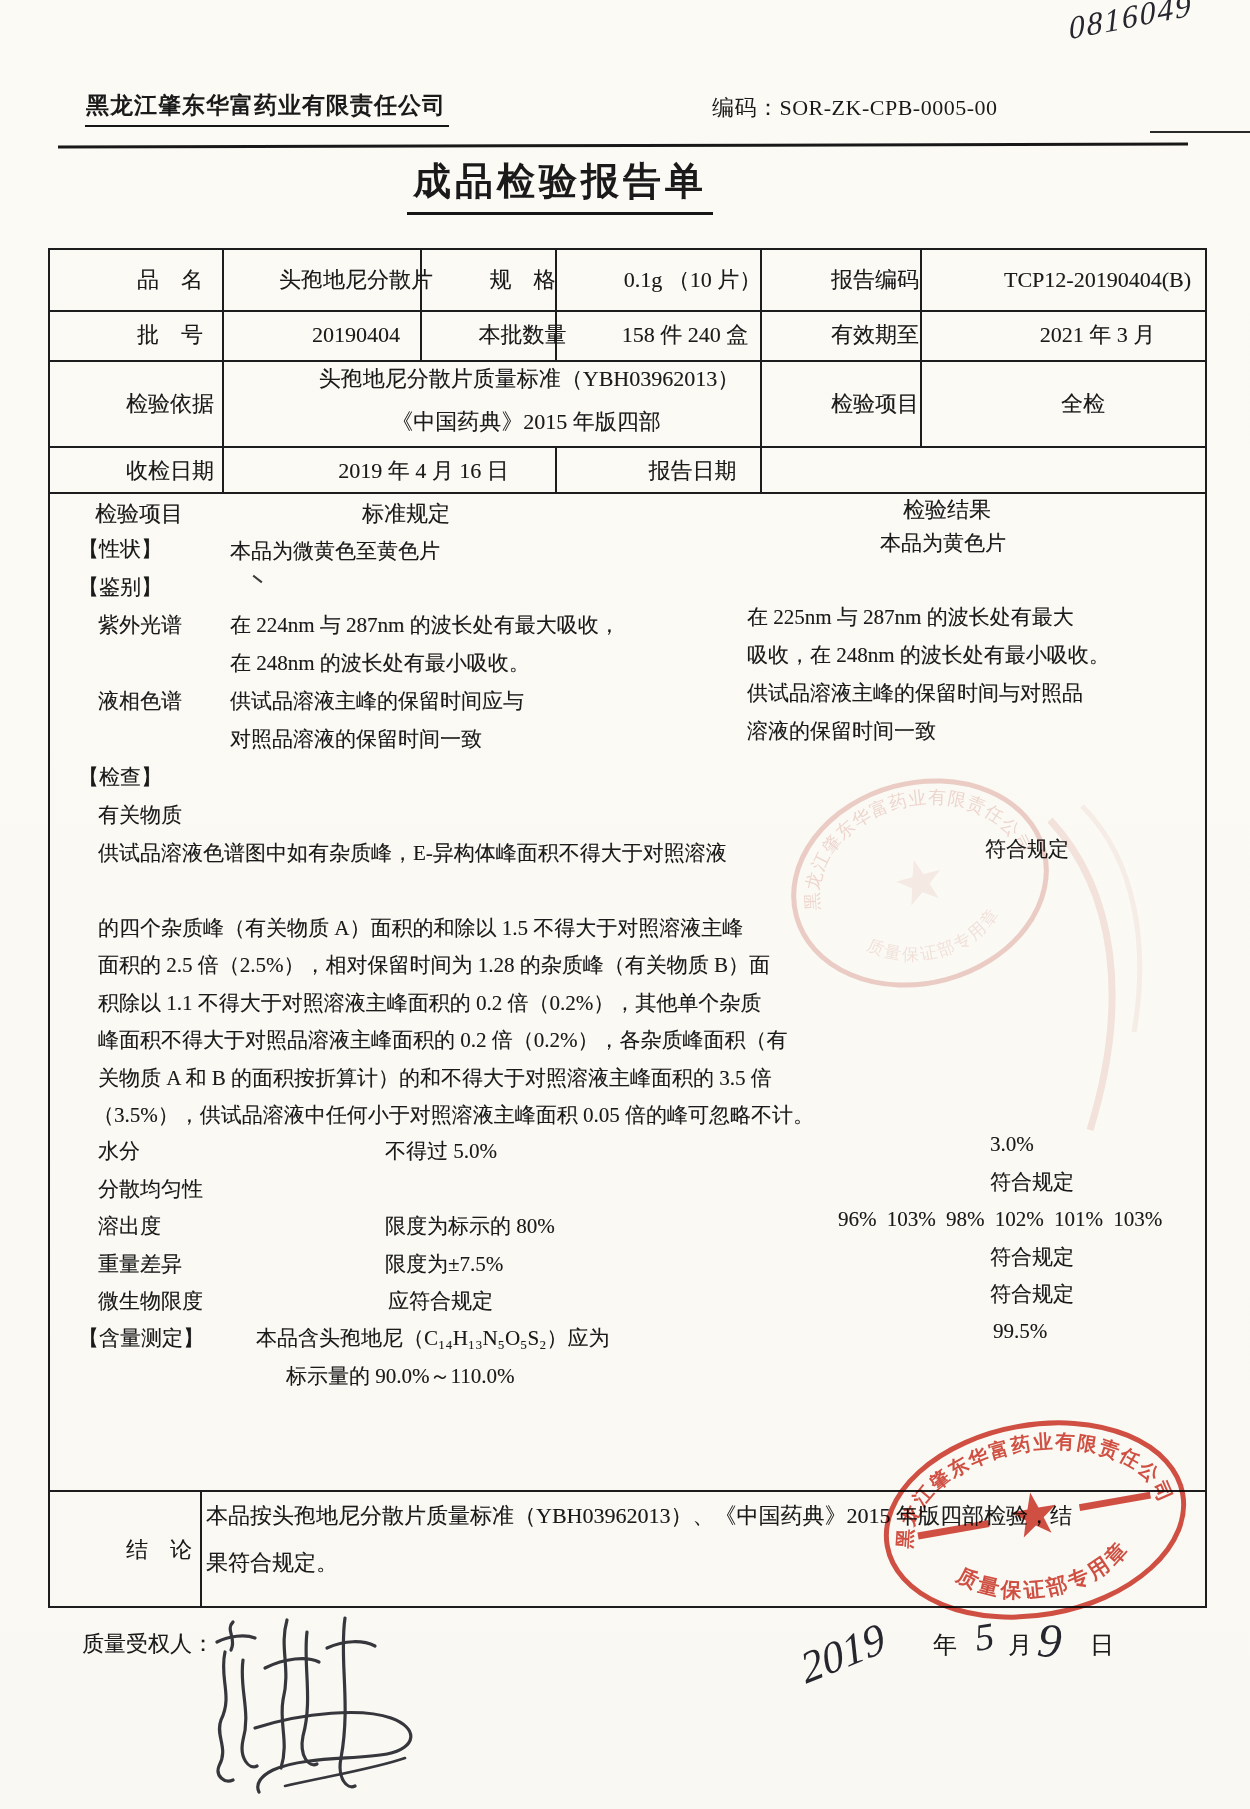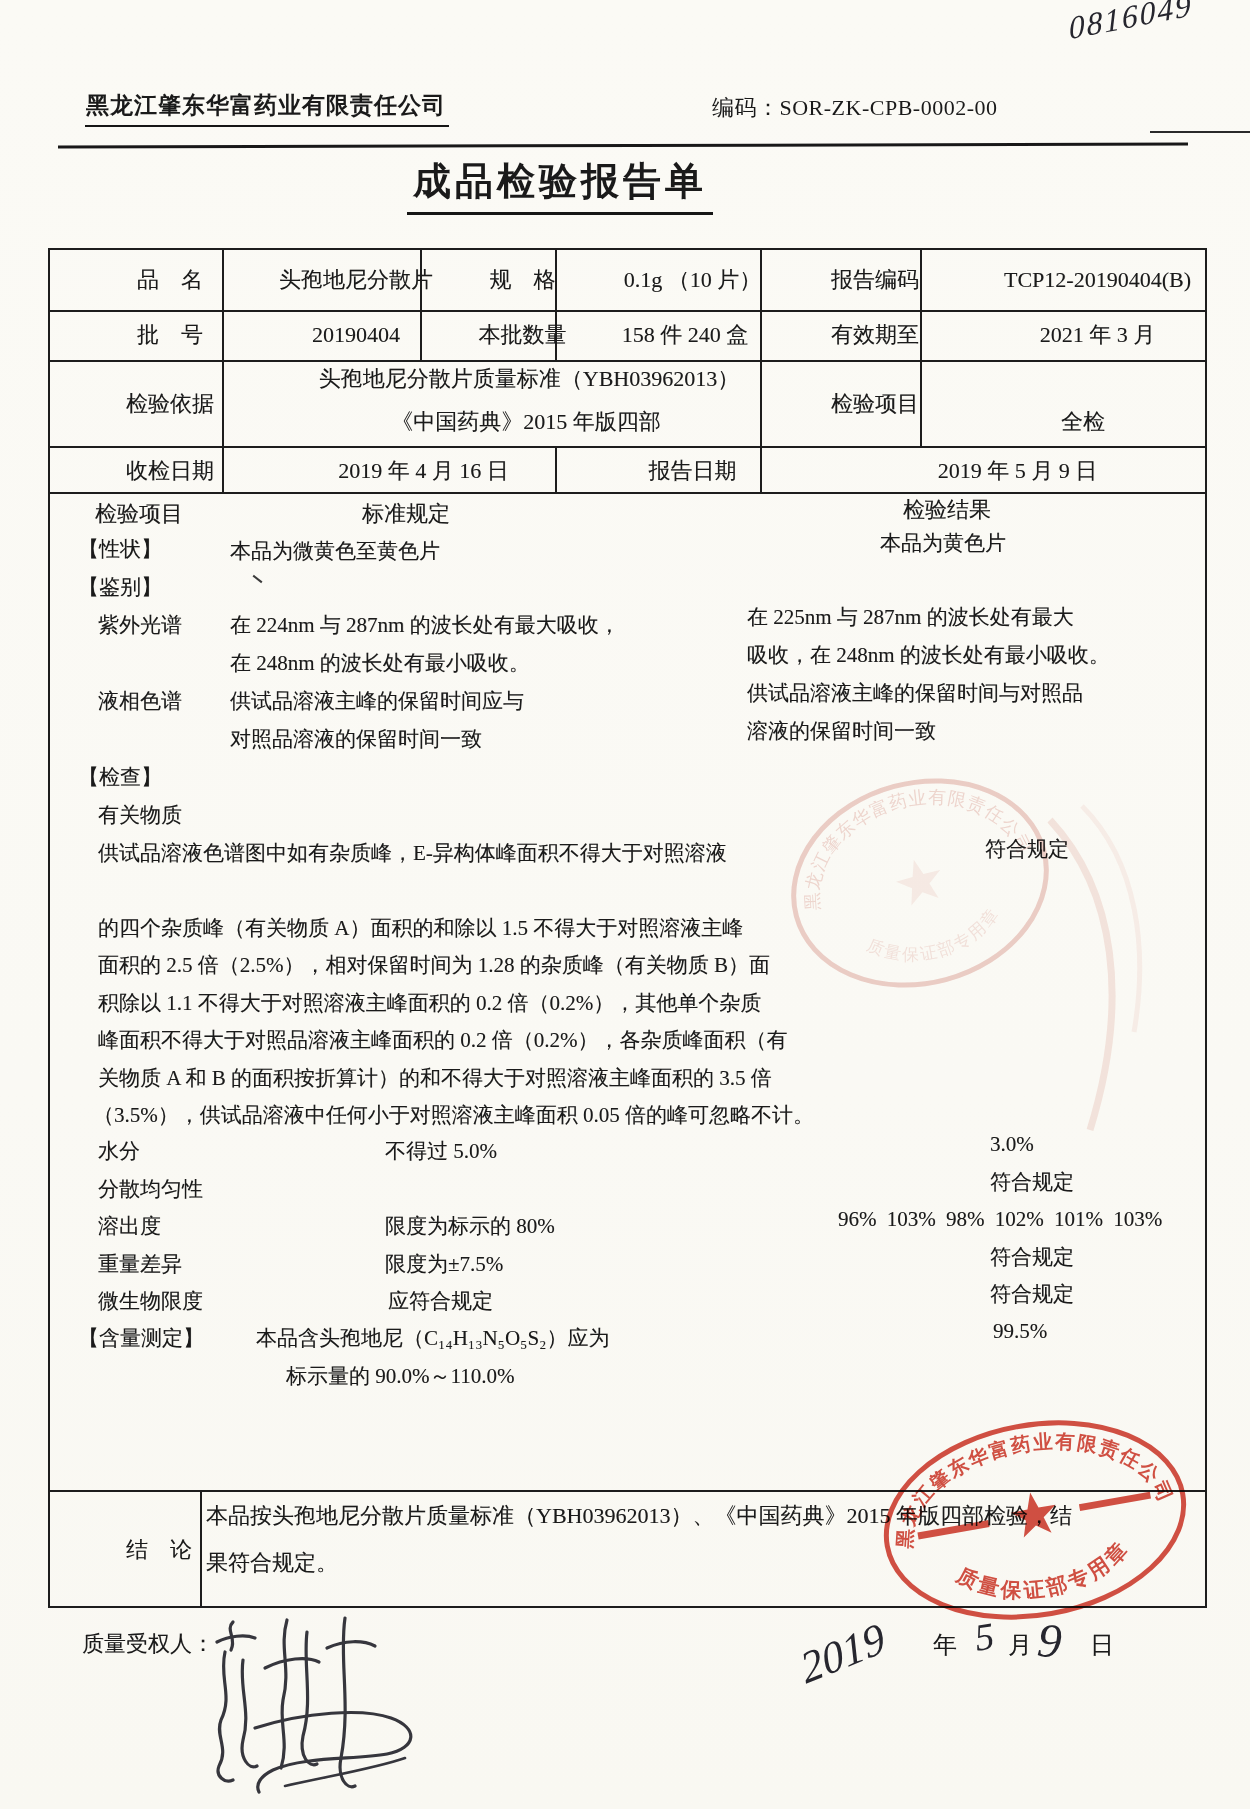--- a/index.html
+++ b/index.html
@@ -34,21 +34,21 @@
   .sig { position:absolute; left:195px; top:1608px; }
 </style>
 </head>
 <body>
 
 <div class="page">
 
   <div class="hw serial">0816049</div>
 
   <div class="company">黑龙江肇东华富药业有限责任公司</div>
-  <div class="doccode"><span>编码：</span><span>SOR-ZK-CPB-0002-00</span></div>
+  <div class="doccode"><span>编码：</span><span>SOR-ZK-CPB-0005-00</span></div>
   <div class="rule"></div>
   <div class="rule2"></div>
   <div class="title"><span>成品检验报告单</span></div>
 
   <div>
     <div class="line hline" style="left:48px;top:248px;width:1159px"></div>
     <div class="line hline" style="left:48px;top:310px;width:1159px"></div>
     <div class="line hline" style="left:48px;top:360px;width:1159px"></div>
     <div class="line hline" style="left:48px;top:446px;width:1159px"></div>
     <div class="line hline" style="left:48px;top:492px;width:1159px"></div>
@@ -76,26 +76,25 @@
   <div class="t s22 ctr" style="left:222px;top:321px;width:198px">20190404</div>
   <div class="t s22 ctr" style="left:420px;top:321px;width:135px">本批数量</div>
   <div class="t s22 ctr" style="left:555px;top:321px;width:190px">158 件 240 盒</div>
   <div class="t s22 ctr" style="left:760px;top:321px;width:160px">有效期至</div>
   <div class="t s22 ctr" style="left:920px;top:321px;width:285px">2021 年 3 月</div>
 
   <div class="t s22 ctr" style="left:48px;top:390px;width:174px">检验依据</div>
   <div class="t s22 ctr" style="left:222px;top:365px;width:544px">头孢地尼分散片质量标准（YBH03962013）</div>
   <div class="t s22 ctr" style="left:222px;top:408px;width:538px">《中国药典》2015 年版四部</div>
   <div class="t s22 ctr" style="left:760px;top:390px;width:160px">检验项目</div>
-  <div class="t s22 ctr" style="left:920px;top:408px;width:256px">全检</div>
+  <div class="t s22 ctr" style="left:920px;top:390px;width:256px">全检</div>
 
   <div class="t s22 ctr" style="left:48px;top:457px;width:174px">收检日期</div>
   <div class="t s22 ctr" style="left:222px;top:457px;width:333px">2019 年 4 月 16 日</div>
   <div class="t s22 ctr" style="left:555px;top:457px;width:205px">报告日期</div>
-  <div class="t s22 ctr" style="left:760px;top:457px;width:445px">2019 年 5 月 9 日</div>
 
   <div class="t s22" style="left:95px;top:500px">检验项目</div>
   <div class="t s22" style="left:362px;top:500px">标准规定</div>
   <div class="t s22" style="left:903px;top:496px">检验结果</div>
 
   <div class="t" style="left:78px;top:536px">【性状】</div>
   <div class="t" style="left:230px;top:538px">本品为微黄色至黄色片</div>
   <div class="t" style="left:880px;top:530px">本品为黄色片</div>
 
   <div class="t" style="left:78px;top:574px">【鉴别】</div>

